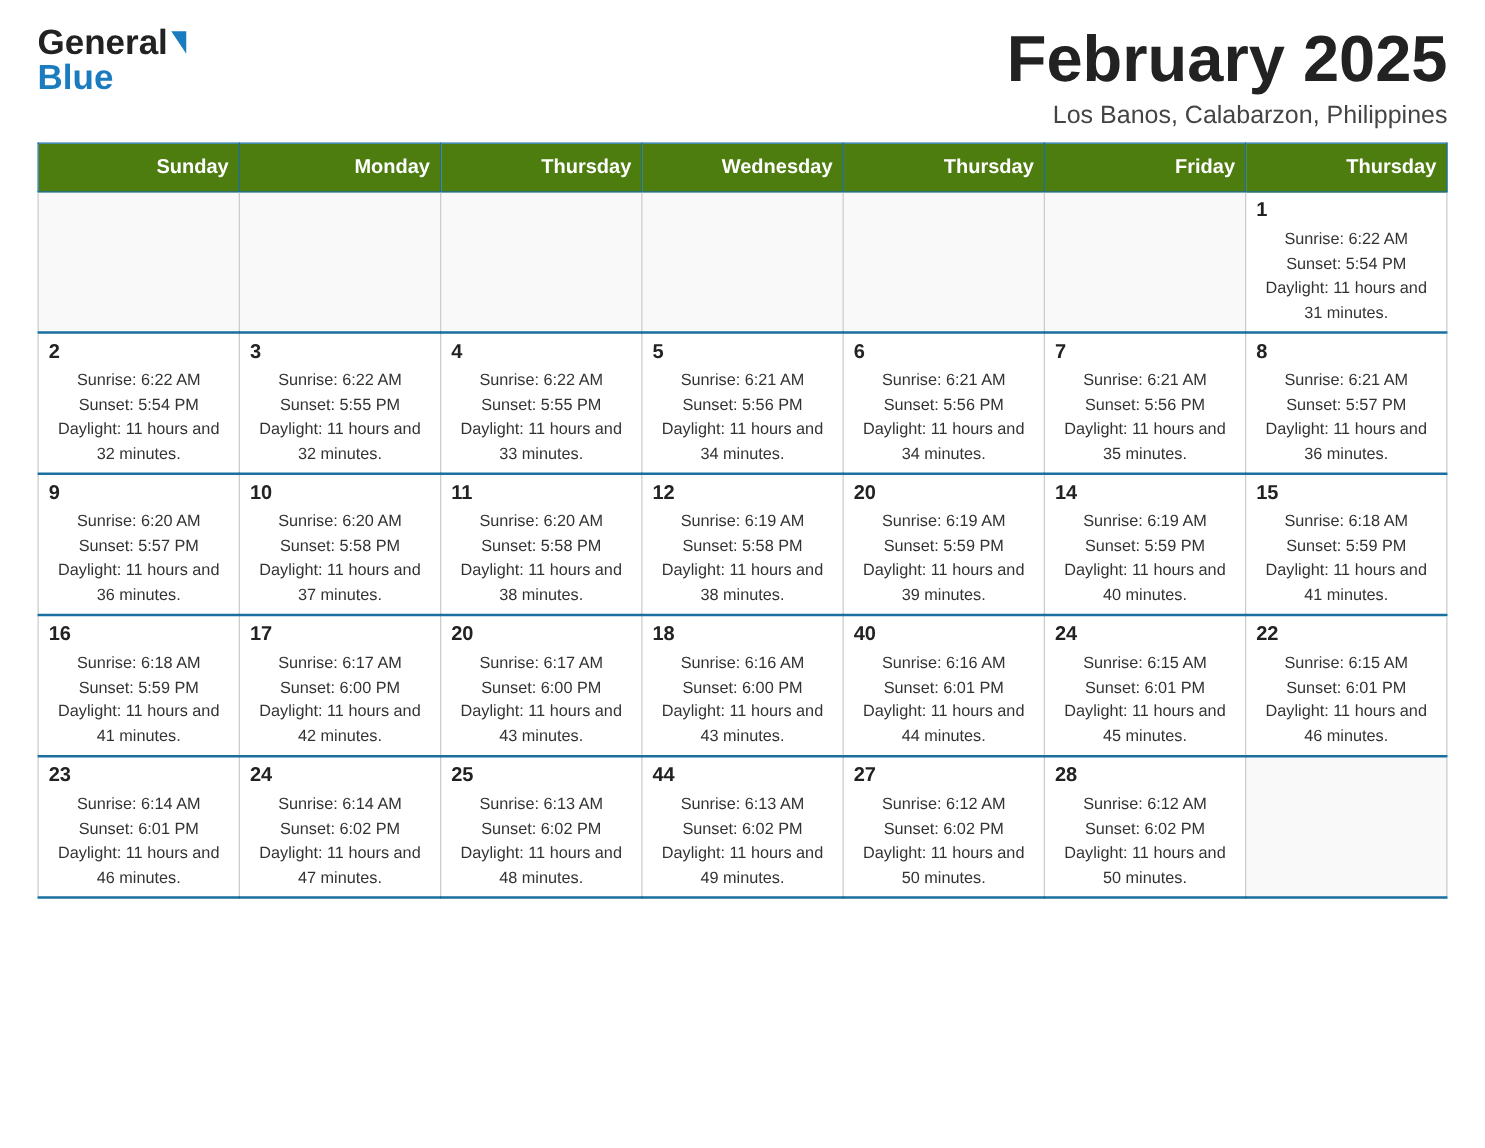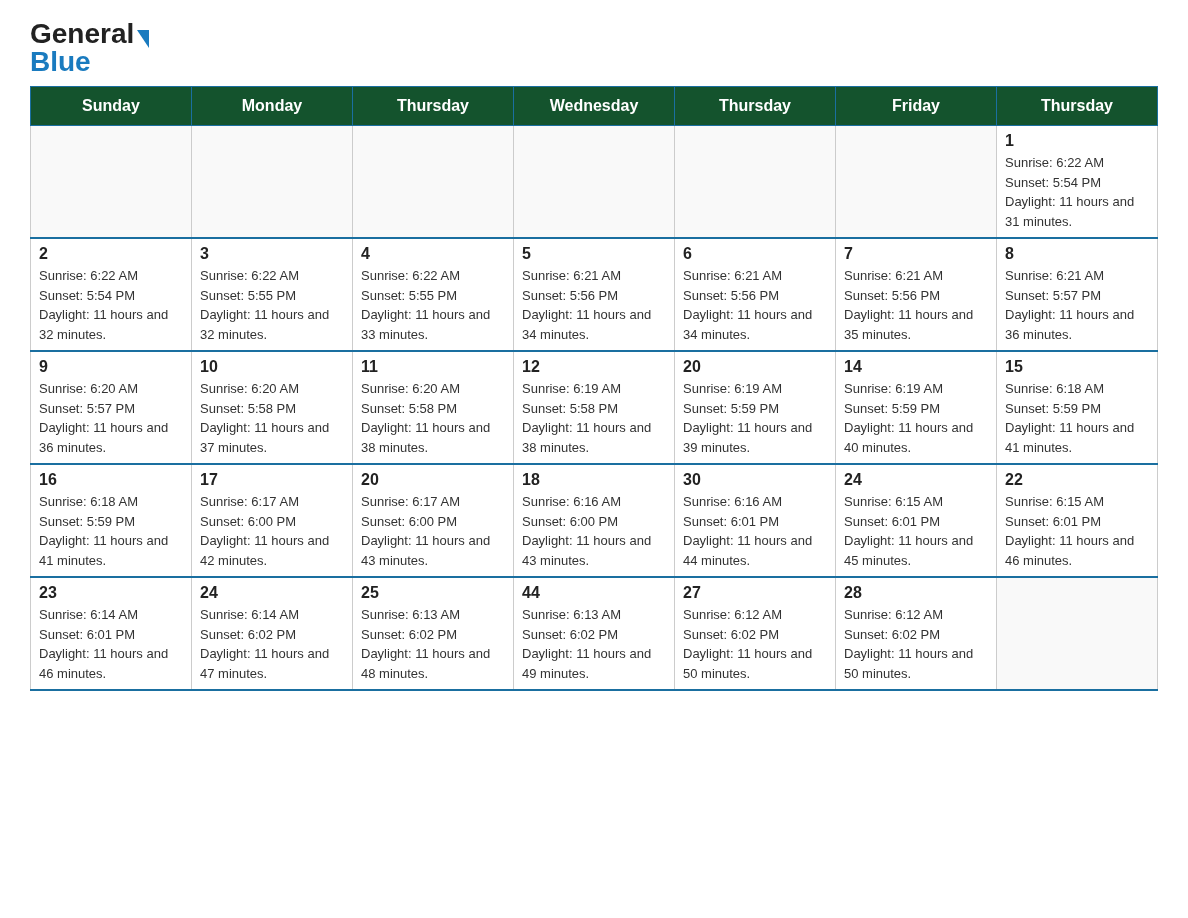--- a/index.html
+++ b/index.html
@@ -47,26 +47,26 @@
       font-size: 20px;
       color: #444;
       margin-top: 4px;
     }
     .calendar {
       width: 100%;
       border-collapse: collapse;
       margin-top: 8px;
     }
     .calendar thead tr th {
-      background-color: #14532d;
+      background-color: #4d7c0f;
       color: #fff;
       font-size: 16px;
       font-weight: bold;
       padding: 10px 8px;
-      text-align: center;
+      text-align: right;
       border: 1px solid #1a6fa0;
     }
     .calendar tbody tr td {
       vertical-align: top;
       border: 1px solid #ccc;
       padding: 6px 8px;
       width: 14.28%;
       min-height: 110px;
       font-size: 13px;
       color: #333;
@@ -78,27 +78,28 @@
       font-size: 16px;
       font-weight: bold;
       color: #222;
       display: block;
       margin-bottom: 3px;
     }
     .day-info {
       font-size: 13px;
       color: #333;
       line-height: 1.5;
+      text-align: center;
     }
     .empty-cell {
       background: #f9f9f9;
     }
     .logo-row {
       display: flex;
-      align-items: flex-end;
+      align-items: center;
     }
     .logo-triangle {
       display: inline-block;
       width: 0;
       height: 0;
       border-left: 12px solid transparent;
       border-right: 0px solid transparent;
       border-top: 18px solid #1a7bbf;
       margin-left: 3px;
     }
@@ -108,20 +109,22 @@
 
 <div class="header">
   <div class="logo">
     <div class="logo-row">
       <span class="logo-text-general">General</span>
       <span class="logo-triangle"></span>
     </div>
     <span class="logo-text-blue">Blue</span>
   </div>
   <div class="title-area">
+    <div class="month-title">February 2025</div>
+    <div class="location-title">Los Banos, Calabarzon, Philippines</div>
   </div>
 </div>
 
 <table class="calendar">
   <thead>
     <tr>
     <th>Sunday</th>
         <th>Monday</th>
         <th>Thursday</th>
         <th>Wednesday</th>
@@ -214,21 +217,21 @@
         </td>
         <td>
           <span class="day-number">20</span>
           <div class="day-info">Sunrise: 6:17 AM<br>Sunset: 6:00 PM<br>Daylight: 11 hours and 43 minutes.</div>
         </td>
         <td>
           <span class="day-number">18</span>
           <div class="day-info">Sunrise: 6:16 AM<br>Sunset: 6:00 PM<br>Daylight: 11 hours and 43 minutes.</div>
         </td>
         <td>
-          <span class="day-number">30</span>
+          <span class="day-number">40</span>
           <div class="day-info">Sunrise: 6:16 AM<br>Sunset: 6:01 PM<br>Daylight: 11 hours and 44 minutes.</div>
         </td>
         <td>
           <span class="day-number">24</span>
           <div class="day-info">Sunrise: 6:15 AM<br>Sunset: 6:01 PM<br>Daylight: 11 hours and 45 minutes.</div>
         </td>
         <td>
           <span class="day-number">22</span>
           <div class="day-info">Sunrise: 6:15 AM<br>Sunset: 6:01 PM<br>Daylight: 11 hours and 46 minutes.</div>
         </td>

